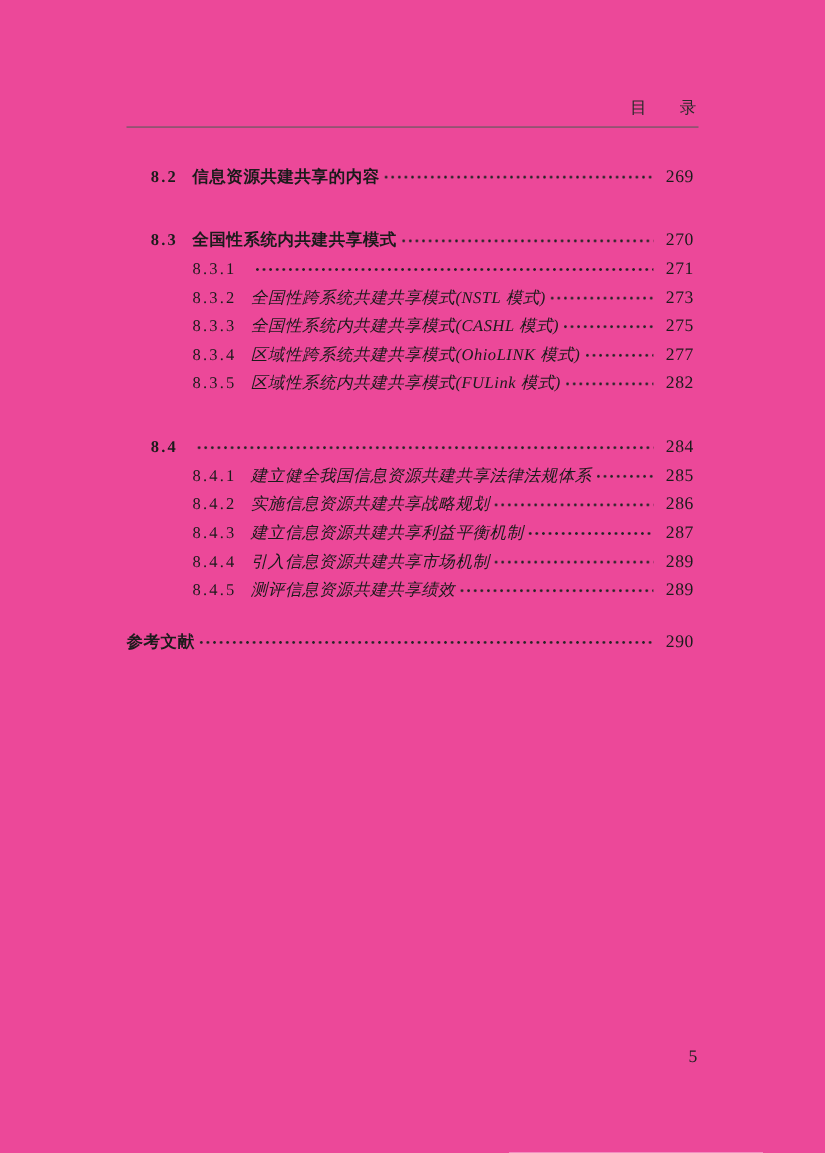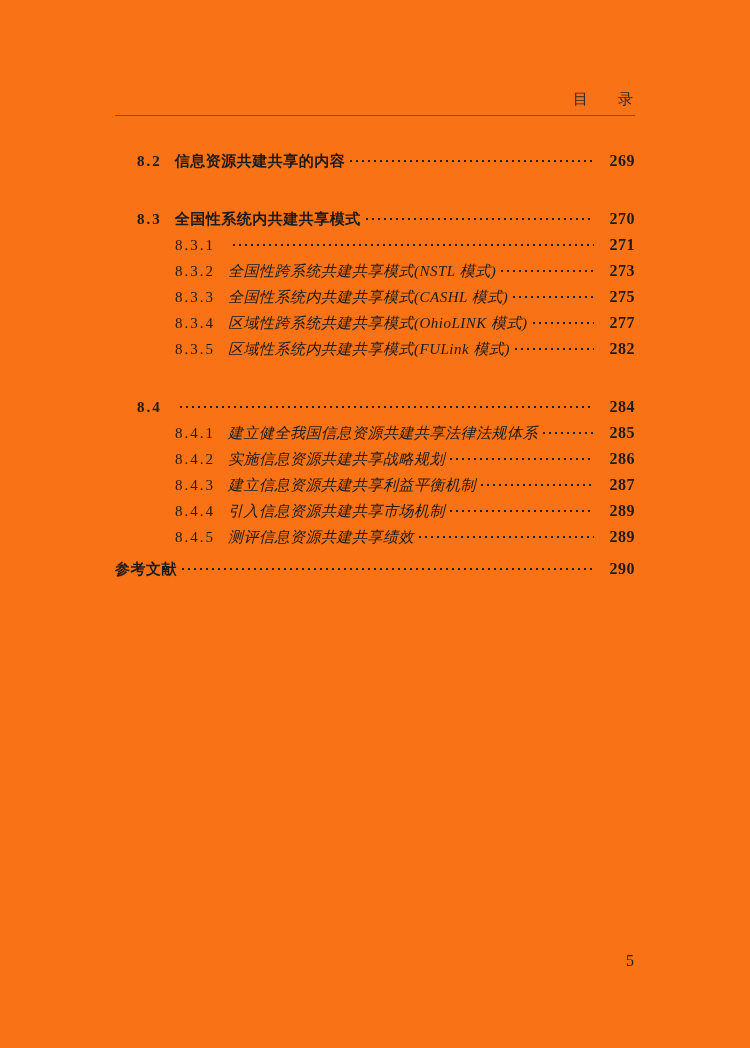--- a/index.html
+++ b/index.html
@@ -4,21 +4,21 @@
 <style>
   html, body {
     margin: 0;
     padding: 0;
     background: #ffffff;
   }
   .page {
     position: relative;
     width: 750px;
     height: 1048px;
-    background: #f97316;
+    background: #ec4899;
     font-family: "Liberation Serif", "DejaVu Serif", serif;
     color: #1b1b1b;
     overflow: hidden;
   }
   .content {
     position: absolute;
     left: 115px;
     top: 88px;
     width: 520px;
   }
@@ -37,21 +37,21 @@
   .toc-row {
     display: flex;
     align-items: stretch;
     font-size: 15px;
     line-height: 26px;
     white-space: nowrap;
   }
   .toc-row.lvl0 {
     font-weight: bold;
     padding-left: 0;
-    margin-top: 6px;
+    margin-top: 21px;
   }
   .toc-row.lvl1 {
     font-weight: bold;
     padding-left: 22px;
     margin-top: 32px;
   }
   .toc-row.lvl2 {
     padding-left: 60px;
   }
   .toc-row.lvl2 .toc-title {
@@ -73,22 +73,22 @@
     min-width: 12px;
     height: 26px;
     margin: 0 7px 0 3px;
     background-image: radial-gradient(circle, #232323 1.05px, rgba(0,0,0,0) 1.35px);
     background-size: 6px 6px;
     background-repeat: repeat-x;
     background-position: left center;
   }
   .toc-page {
     width: 34px;
-    text-align: right;
-    font-weight: bold;
+    text-align: center;
+    font-weight: normal;
     font-style: normal;
     font-size: 16px;
     letter-spacing: 0.5px;
   }
   .footer-page-number {
     position: absolute;
     top: 952px;
     left: 620px;
     width: 20px;
     text-align: center;

